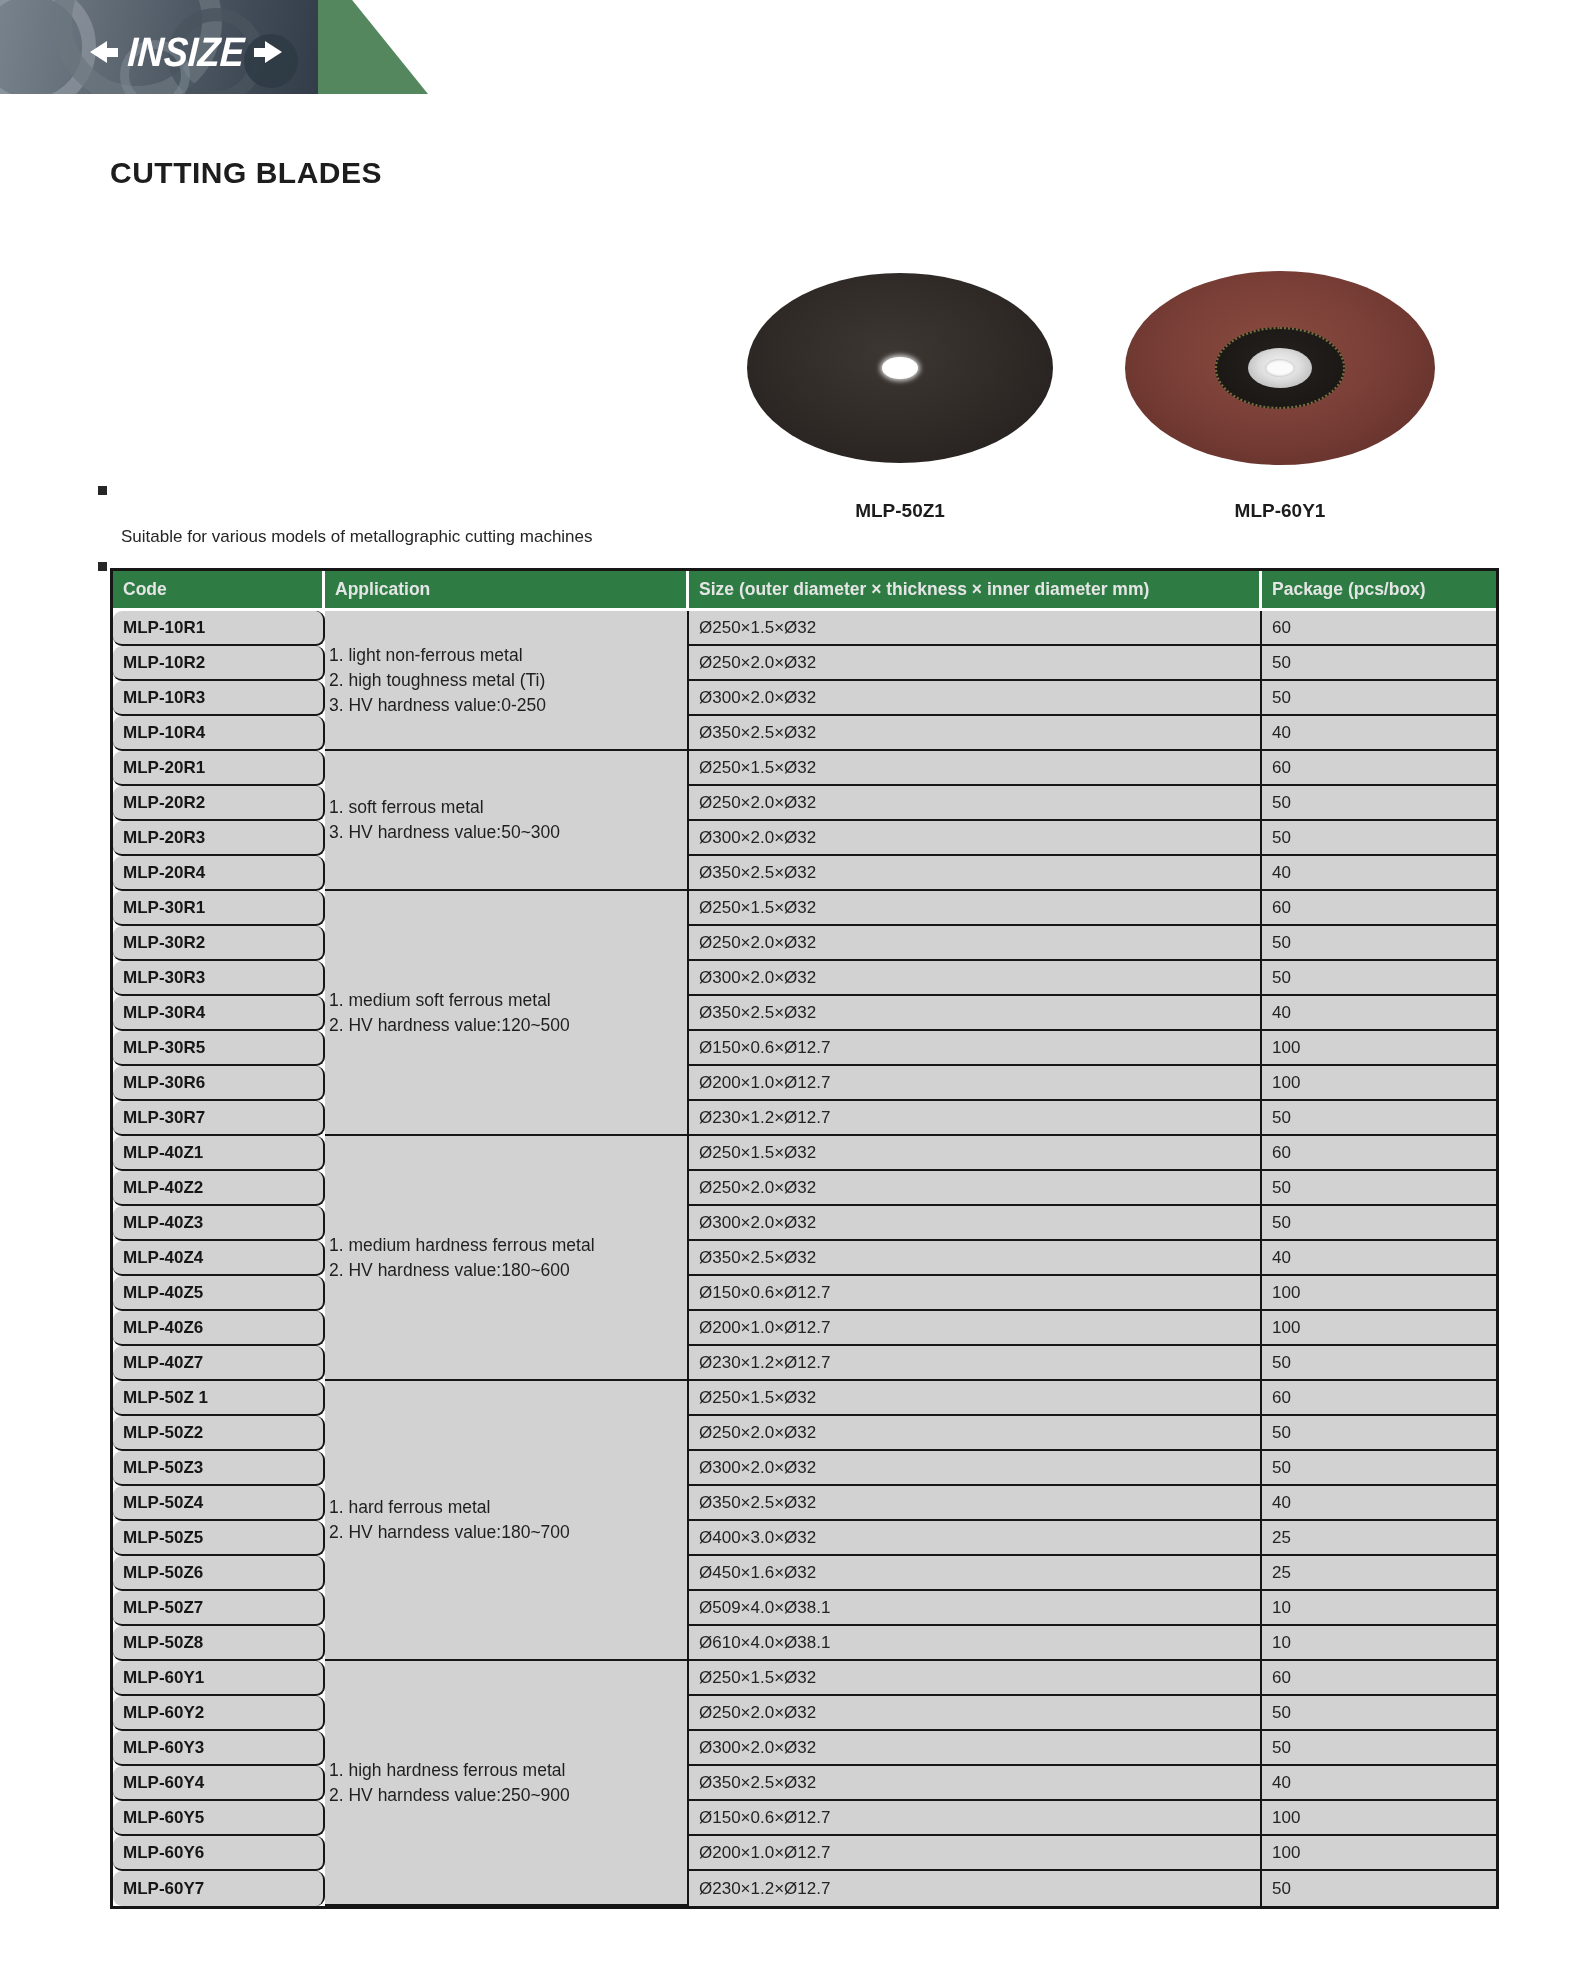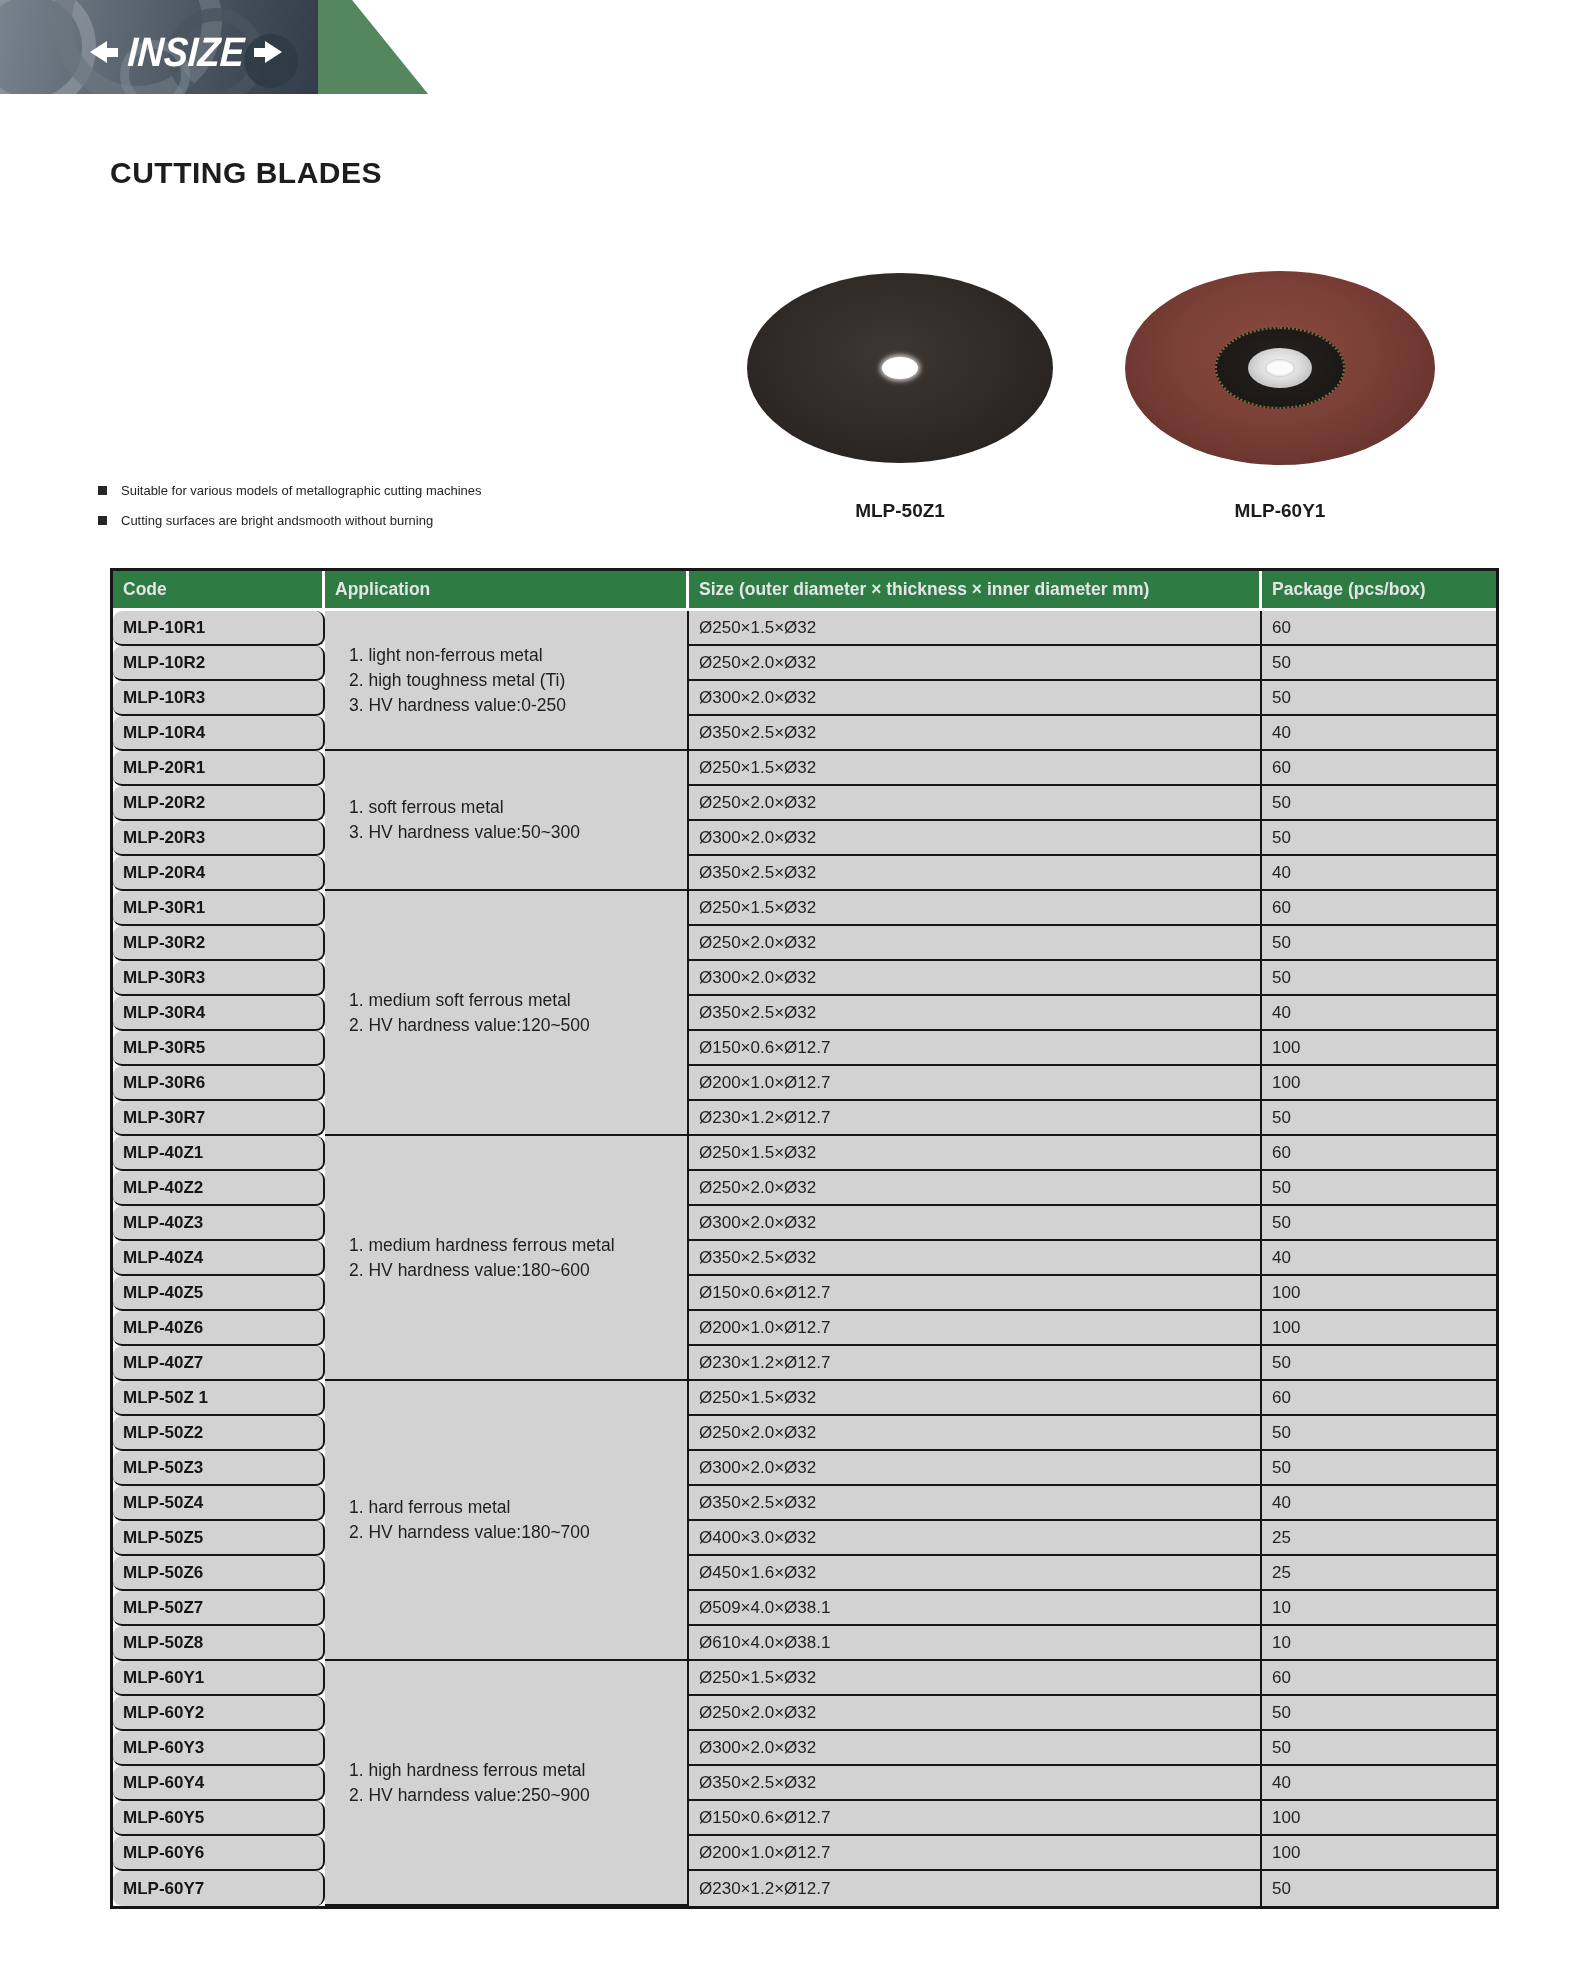--- a/index.html
+++ b/index.html
@@ -88,21 +88,21 @@
     position: absolute; width: 220px; text-align: center;
     font-size: 19px; font-weight: bold; color: #1c1c1c; margin-top: 34px;
   }
   .label-1 { left: 790px; top: 466px; }
   .label-2 { left: 1170px; top: 466px; }
 
   
   .features { position: absolute; left: 98px; top: 479px; list-style: none; }
   .features li { display: flex; align-items: flex-start; margin-bottom: 6px; }
   .sq-bullet { flex: 0 0 auto; width: 9px; height: 9px; background: #262626; margin: 7px 14px 0 0; }
-  .feature-text { font-size: 13px; color: #252525; line-height: 24px; }
+  .feature-text { font-size: 17px; color: #252525; line-height: 24px; margin-top: 46px; }
 
   
   .spec-table {
     position: absolute; left: 110px; top: 568px; width: 1383px;
     border-collapse: separate; border-spacing: 0; table-layout: fixed;
     border: 3px solid var(--border-dark, #161616);
   }
   .spec-table th {
     background: var(--header-green, #2e7c44);
     color: #e5e5e5; font-size: 17.5px; font-weight: bold; text-align: left;
@@ -115,21 +115,21 @@
     background: var(--row-gray, #d2d2d2);
     border-right: 2px solid var(--border-dark, #161616);
     border-bottom: 2px solid var(--border-dark, #161616);
     height: 35px; padding: 0 6px 0 10px;
     font-size: 17px; color: #1f1f1f; vertical-align: middle;
     overflow: hidden; white-space: nowrap;
   }
   .spec-table td:last-child { border-right: none; margin-left: 32px; }
   .spec-table tbody tr:last-child td { border-bottom: none; }
   td.code { font-weight: bold; color: #161616; border-radius: 9px; }
-  td.app  { font-size: 17.5px; line-height: 25px; padding-left: 24px; white-space: normal; }
+  td.app  { font-size: 17.5px; line-height: 25px; padding-left: 4px; white-space: normal; }
   td.size, td.pkg { color: #232323; }
 </style>
 </head>
 <body>
 
 <div class="page">
 
   <header class="banner">
     <div class="photo">
       <div class="ring r1"></div>

